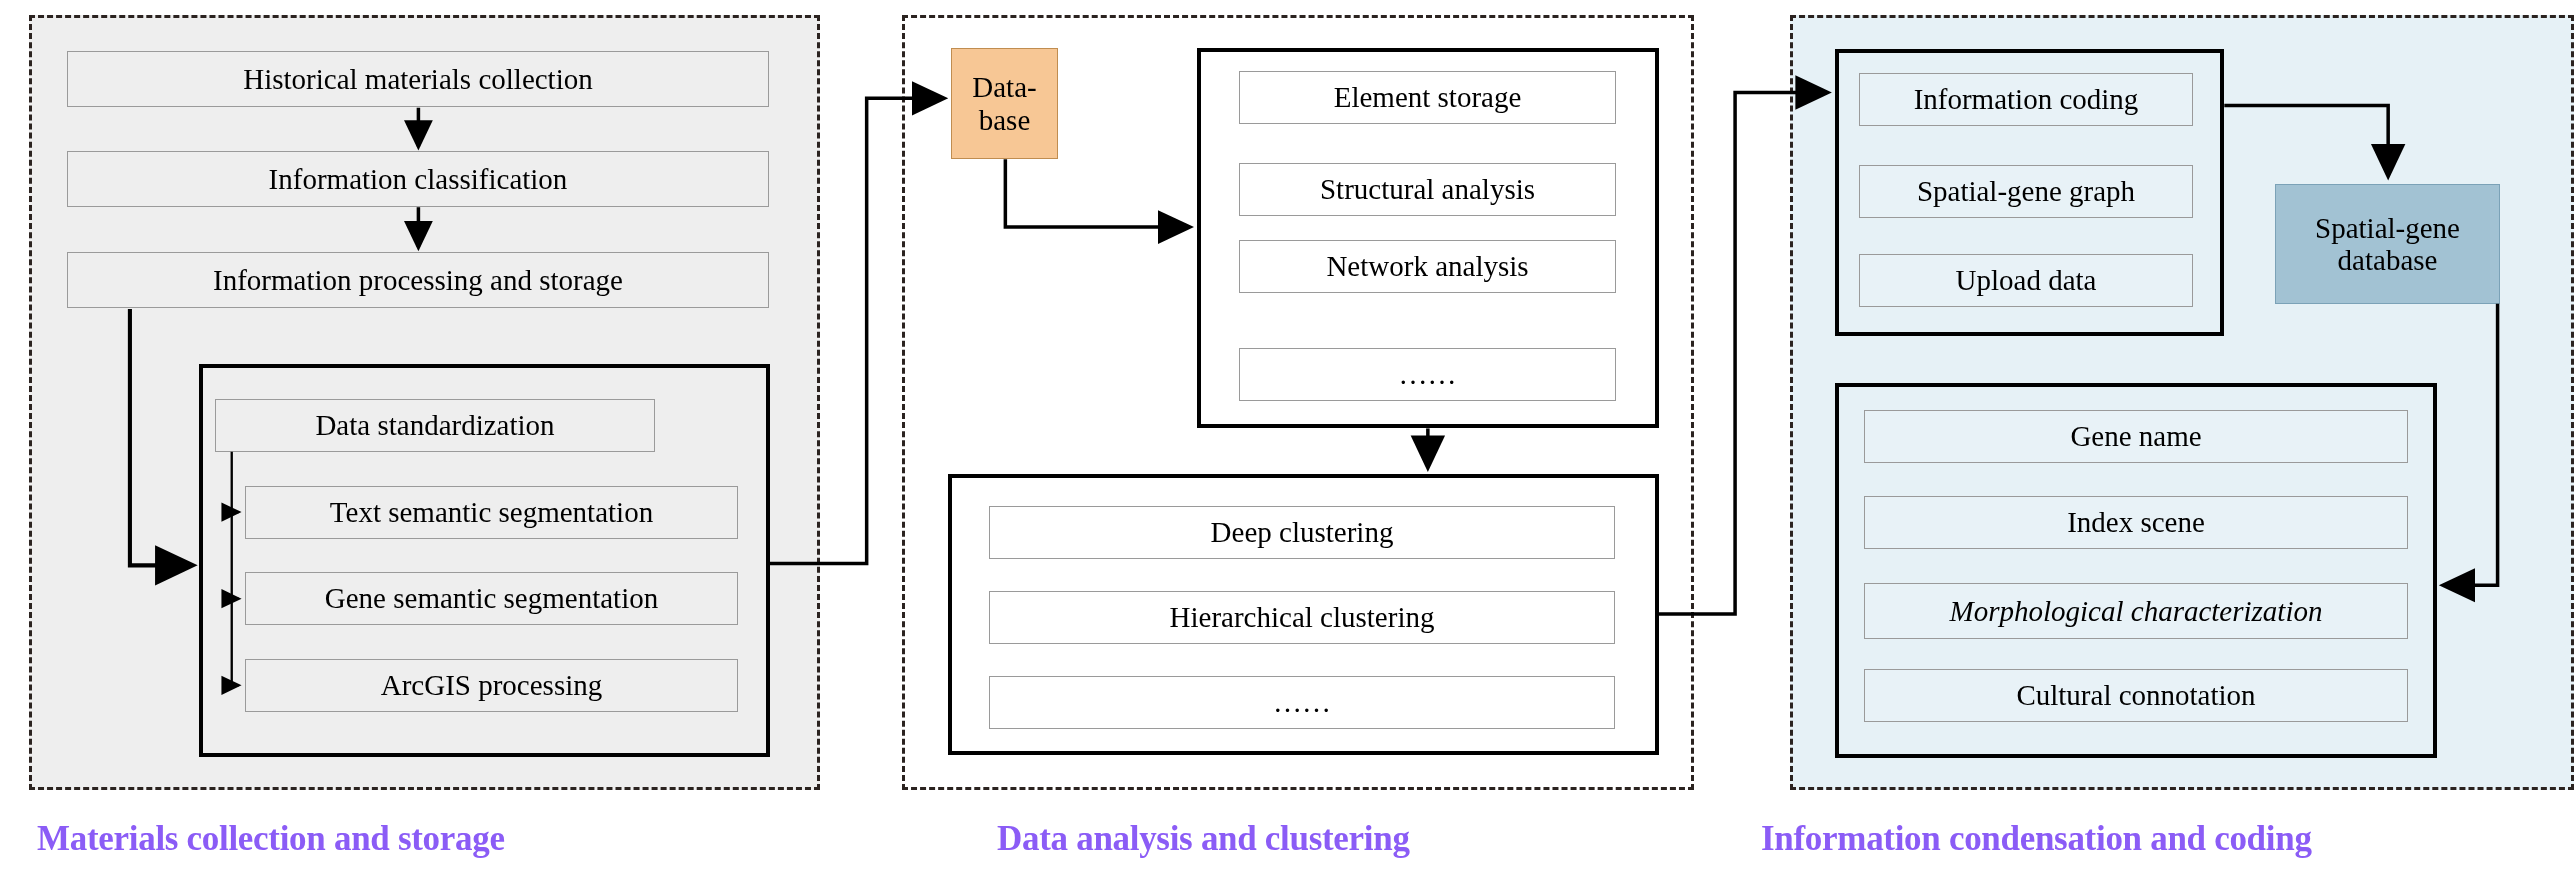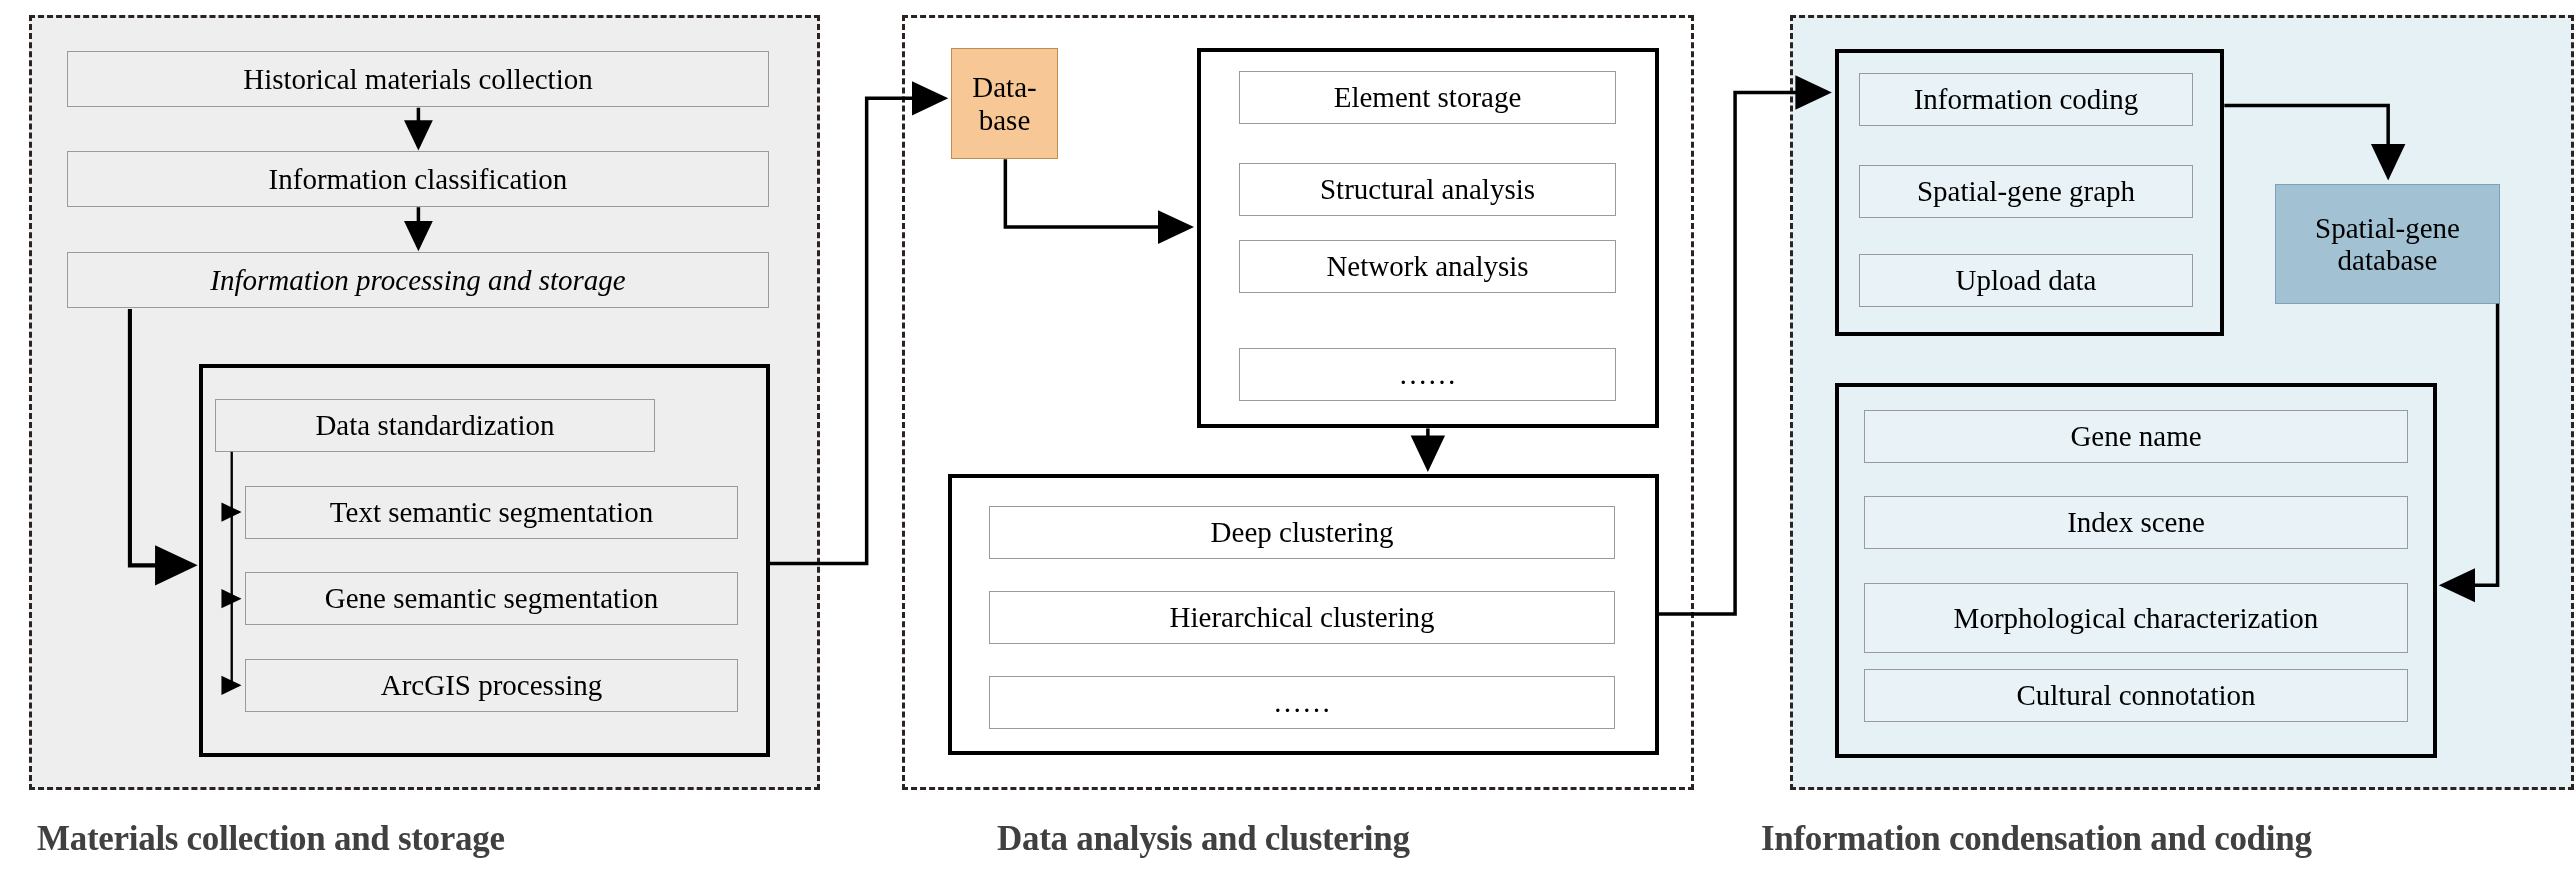--- a/index.html
+++ b/index.html
@@ -6,21 +6,21 @@
   body{width:2576px;height:889px;font-family:"Liberation Serif",serif;}
   #stage{position:relative;width:2576px;height:889px;overflow:hidden;background:#fff;}
 
   
   .panel{position:absolute;border:3.5px dashed #2b2320;box-sizing:border-box;}
   #panel-left{left:29px;top:15px;width:791px;height:775px;background:#eeeeee;}
   #panel-mid{left:902px;top:15px;width:792px;height:775px;background:#ffffff;}
   #panel-right{left:1790px;top:15px;width:784px;height:775px;background:#e6f1f6;}
 
   
-  .caption{position:absolute;font-weight:bold;font-size:35px;color:#404040;
+  .caption{position:absolute;font-weight:bold;font-size:35px;color:#8b5cf6;
            white-space:nowrap;letter-spacing:-0.3px;}
   #cap-left{left:37px;top:819px;}
   #cap-mid{left:997px;top:819px;}
   #cap-right{left:1761px;top:819px;}
 
   
   .box{position:absolute;box-sizing:border-box;display:flex;align-items:center;
        justify-content:center;text-align:center;font-size:29px;color:#000;
        line-height:1.12;}
 
@@ -46,21 +46,21 @@
 <div id="stage">
 
   <div class="panel" id="panel-left"></div>
   <div class="panel" id="panel-mid"></div>
   <div class="panel" id="panel-right"></div>
 
   <div class="box lbl on-gray" style="left:67px;top:51px;width:702px;height:56px;">Historical materials collection</div>
 
   <div class="box lbl on-gray" style="left:67px;top:151px;width:702px;height:56px;">Information classification</div>
 
-  <div class="box lbl on-gray" style="left:67px;top:252px;width:702px;height:56px;font-style:italic;">Information processing and storage</div>
+  <div class="box lbl on-gray" style="left:67px;top:252px;width:702px;height:56px;">Information processing and storage</div>
 
   <div class="grp" style="left:199px;top:364px;width:571px;height:393px;"></div>
 
   <div class="box lbl on-gray" style="left:215px;top:399px;width:440px;height:53px;">Data standardization</div>
 
   <div class="box lbl on-gray" style="left:245px;top:486px;width:493px;height:53px;">Text semantic segmentation</div>
 
   <div class="box lbl on-gray" style="left:245px;top:572px;width:493px;height:53px;">Gene semantic segmentation</div>
 
   <div class="box lbl on-gray" style="left:245px;top:659px;width:493px;height:53px;">ArcGIS processing</div>
@@ -91,21 +91,21 @@
 
   <div class="box accent-blue" style="left:2275px;top:184px;width:225px;height:120px;flex-direction:column;">
     <span>Spatial-gene</span>
     <span>database</span>
   </div>
 
   <div class="grp" style="left:1835px;top:383px;width:602px;height:375px;"></div>
 
   <div class="box lbl on-blue" style="left:1864px;top:410px;width:544px;height:53px;">Gene name</div>
   <div class="box lbl on-blue" style="left:1864px;top:496px;width:544px;height:53px;">Index scene</div>
-  <div class="box lbl on-blue" style="left:1864px;top:583px;width:544px;height:70px;">Morphological characterization</div>
+  <div class="box lbl on-blue" style="left:1864px;top:583px;width:544px;height:56px;font-style:italic;">Morphological characterization</div>
   <div class="box lbl on-blue" style="left:1864px;top:669px;width:544px;height:53px;">Cultural connotation</div>
 
   <svg class="conn" viewBox="0 0 4402 1519">
     <defs>
       <marker id="ah" markerWidth="9" markerHeight="9" refX="7.4" refY="4.5" orient="auto" markerUnits="strokeWidth">
         <path d="M0,0.4 L8.6,4.5 L0,8.6 z" fill="#000"></path>
       </marker>
       <marker id="ahs" markerWidth="11" markerHeight="11" refX="9" refY="5.5" orient="auto" markerUnits="strokeWidth">
         <path d="M0,0.6 L10.4,5.5 L0,10.4 z" fill="#000"></path>
       </marker>

